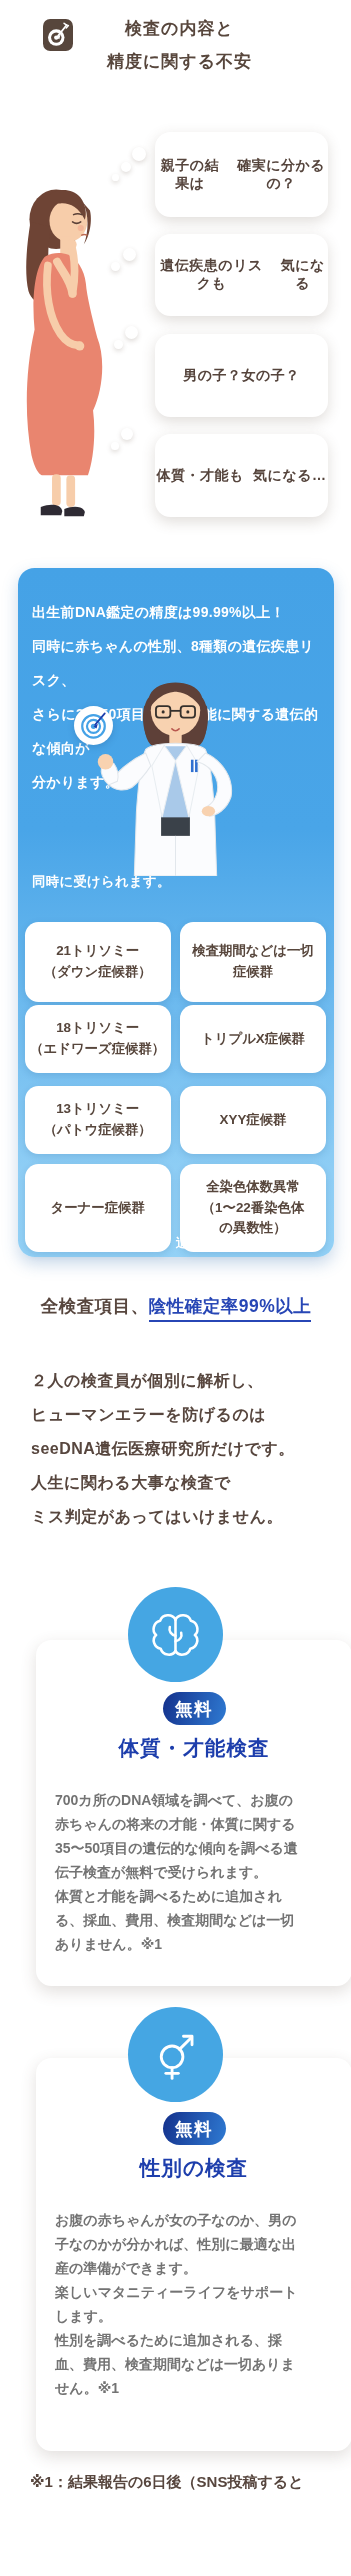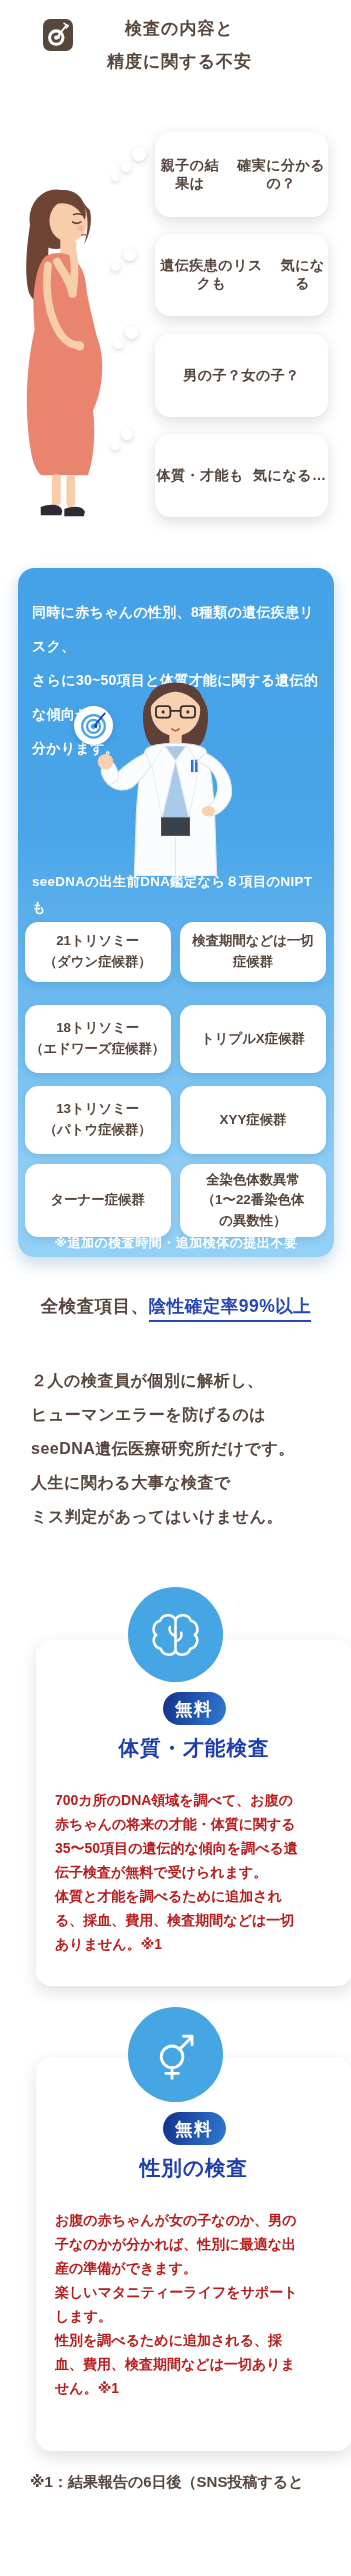--- a/index.html
+++ b/index.html
@@ -31,21 +31,21 @@
   .target-circle{position:absolute;left:56px;top:138px;width:39px;height:39px;border-radius:50%;
                  background:#fff;display:flex;align-items:center;justify-content:center;
                  box-shadow:0 2.1px 6.2px rgba(30,80,130,.25);}
   .doctor{position:absolute;left:70px;top:95px;width:175px;height:213px;}
   .sub{position:absolute;left:14px;top:301px;width:292px;color:#fff;font-size:13.4px;line-height:26px;
        font-weight:700;letter-spacing:0.3px;}
   .cond{position:absolute;background:#fff;border-radius:13.4px;display:flex;flex-direction:column;
         align-items:center;justify-content:center;font-size:13.4px;line-height:20.6px;font-weight:800;
         color:#57463C;text-align:center;box-shadow:0 2.6px 7.2px rgba(30,90,140,.16);}
   .c-l{left:6.7px;width:146px;} .c-r{left:162px;width:146px;}
-  .r1{top:354px;height:60px}.r2{top:437px;height:68px}.r3{top:518px;height:68px}.r4{top:596px;height:73px}
+  .r1{top:354px;height:80px}.r2{top:437px;height:68px}.r3{top:518px;height:68px}.r4{top:596px;height:88px}
   .blue-note{position:absolute;left:0;top:666px;width:100%;text-align:center;color:#fff;
              font-size:13px;font-weight:700;letter-spacing:0.5px;}
 
   
   .accuracy{left:0;top:1294px;width:100%;text-align:center;font-size:17.5px;font-weight:800;
             color:#57463E;letter-spacing:0.5px;}
   .highlight{color:#2746B5;border-bottom:2.1px solid #2746B5;padding-bottom:4px;}
   .reliability{left:31px;top:1364px;width:304px;font-size:16px;line-height:34px;font-weight:800;
                color:#57463E;letter-spacing:0.5px;}
 
@@ -55,21 +55,21 @@
   .brain-circle{top:1587px}.gender-circle{top:2007px}
   .free-card{left:18px;width:316px;background:#fff;border-radius:15.5px;box-sizing:border-box;
              box-shadow:0 5.2px 15.5px rgba(80,60,50,.16);display:flex;flex-direction:column;
              align-items:center;z-index:2;margin-left:18px;}
   .fc1{top:1640px;height:346px;padding-top:52px;}
   .fc2{top:2058px;height:393px;padding-top:54px;}
   .badge{width:63px;height:33px;border-radius:17.5px;background:linear-gradient(105deg,#14318C 0%,#2F7AD2 100%);
          color:#fff;font-size:17.5px;font-weight:800;display:flex;align-items:center;justify-content:center;
          letter-spacing:1.5px;}
   .fc-title{margin-top:9.3px;font-size:20.6px;font-weight:800;color:#1D3EAC;letter-spacing:1px;}
-  .fc-body{margin-top:26px;width:278px;font-size:14px;line-height:24px;font-weight:600;color:#b91c1c;}
+  .fc-body{margin-top:26px;width:278px;font-size:14px;line-height:24px;font-weight:600;color:#737373;}
 
   
   .footnote{left:30px;top:2469px;font-size:15px;font-weight:700;color:#57463E;line-height:26px;}
   .fn2{padding-left:34px;}
 </style>
 </head>
 <body>
 
 <div class="page">
 
@@ -135,20 +135,21 @@
 
   <div class="bubble b4">
     <div>体質・才能も</div>
     <div>気になる…</div>
   </div>
   <div class="abs dot" style="left:121px;top:428px;width:12.4px;height:12.4px"></div>
   <div class="abs dot" style="left:111px;top:442px;width:7.7px;height:7.7px"></div>
 
   <div class="abs blue-card">
     <div class="intro">
+      <div>出生前DNA鑑定の精度は99.99%以上！</div>
       <div>同時に赤ちゃんの性別、8種類の遺伝疾患リスク、</div>
       <div>さらに30~50項目と体質才能に関する遺伝的な傾向が</div>
       <div>分かります。</div>
     </div>
 
     <div class="target-circle">
       <svg width="33" height="33" viewBox="0 0 76 76">
         <circle cx="38" cy="40" r="26" stroke="#45A2E6" stroke-width="5" fill="#ffffff"></circle>
         <circle cx="38" cy="40" r="15" stroke="#45A2E6" stroke-width="5" fill="#ffffff"></circle>
         <circle cx="38" cy="40" r="6" fill="#45A2E6"></circle>
@@ -179,21 +180,20 @@
       <ellipse cx="234" cy="288" rx="13" ry="10" fill="#F8D2B0"></ellipse>
       <rect x="132" y="84" width="28" height="22" rx="6" stroke="#35302C" stroke-width="3.5" fill="none"></rect>
       <rect x="180" y="84" width="28" height="22" rx="6" stroke="#35302C" stroke-width="3.5" fill="none"></rect>
       <line x1="160" y1="93" x2="180" y2="93" stroke="#35302C" stroke-width="3.5"></line>
       <circle cx="146" cy="95" r="3" fill="#35302C"></circle>
       <circle cx="194" cy="95" r="3" fill="#35302C"></circle>
       <path d="M163,128 Q170,135 177,128" stroke="#B8574E" stroke-width="3" fill="none" stroke-linecap="round"></path>
     </svg>
 
     <div class="sub">
-      <div>seeDNAの出生前DNA鑑定なら８項目のNIPTも</div>
       <div>同時に受けられます。</div>
     </div>
 
     <div class="cond c-l r1">
       <div>21トリソミー</div>
       <div>（ダウン症候群）</div>
     </div>
     <div class="cond c-r r1">
       <div>検査期間などは一切</div>
       <div>症候群</div>

